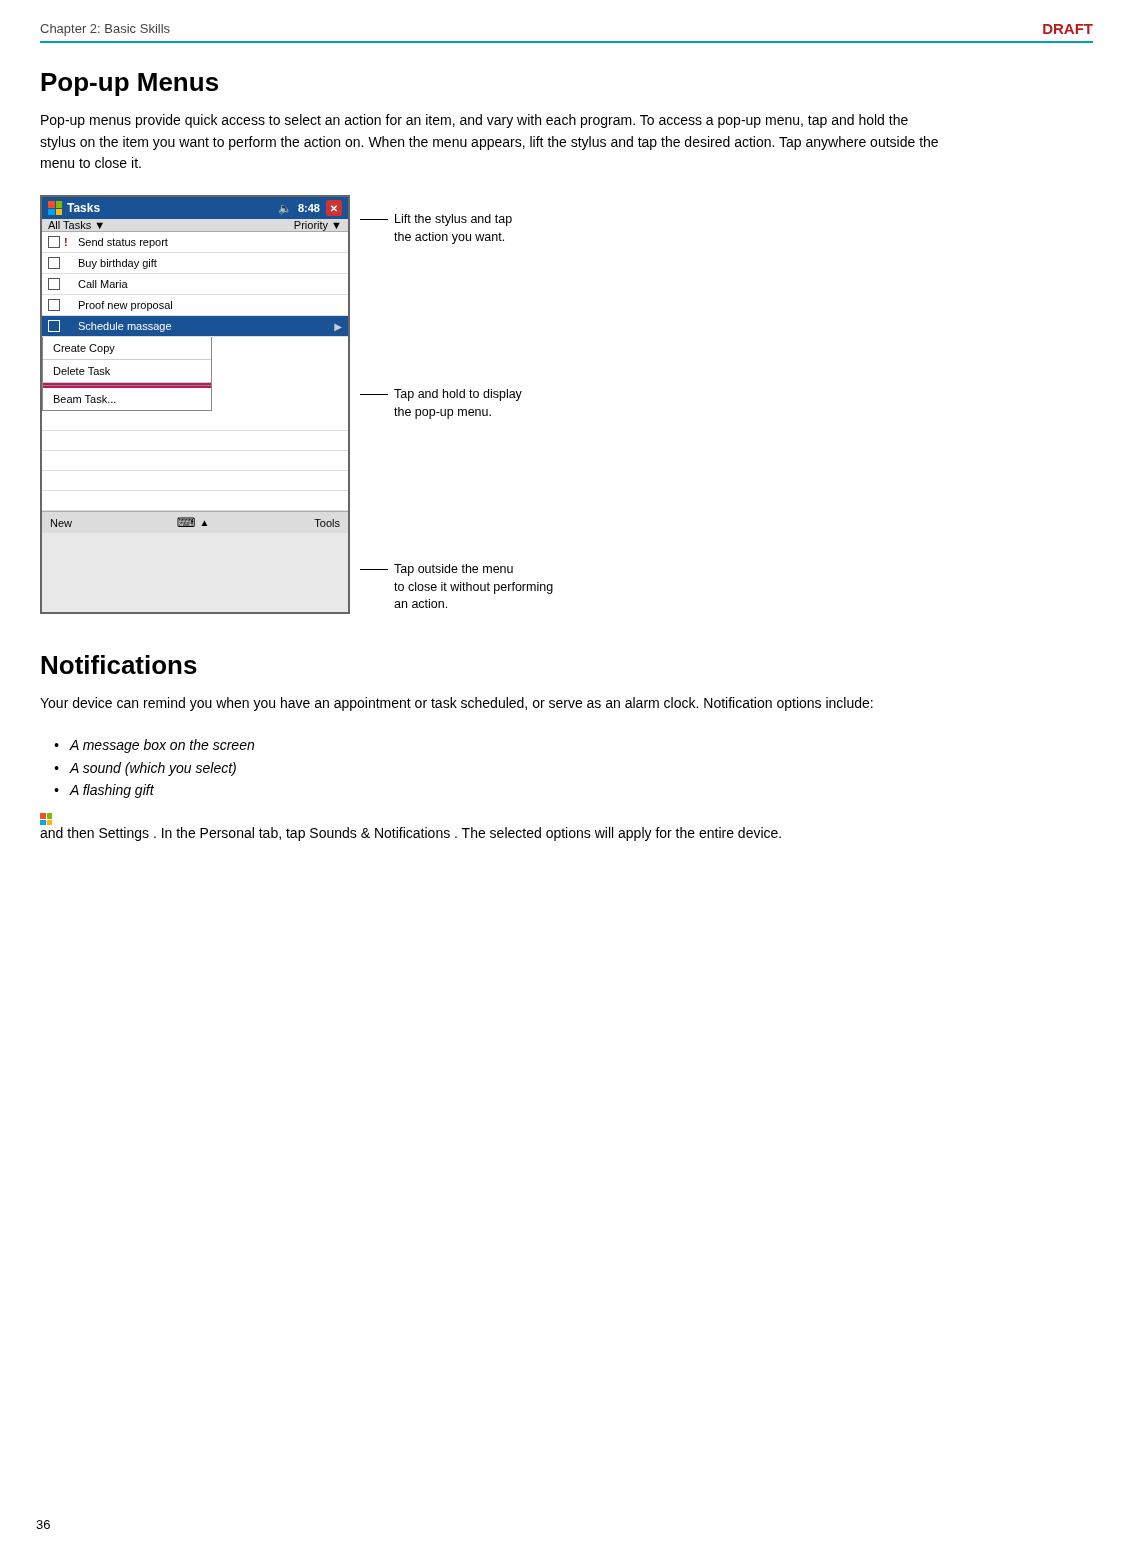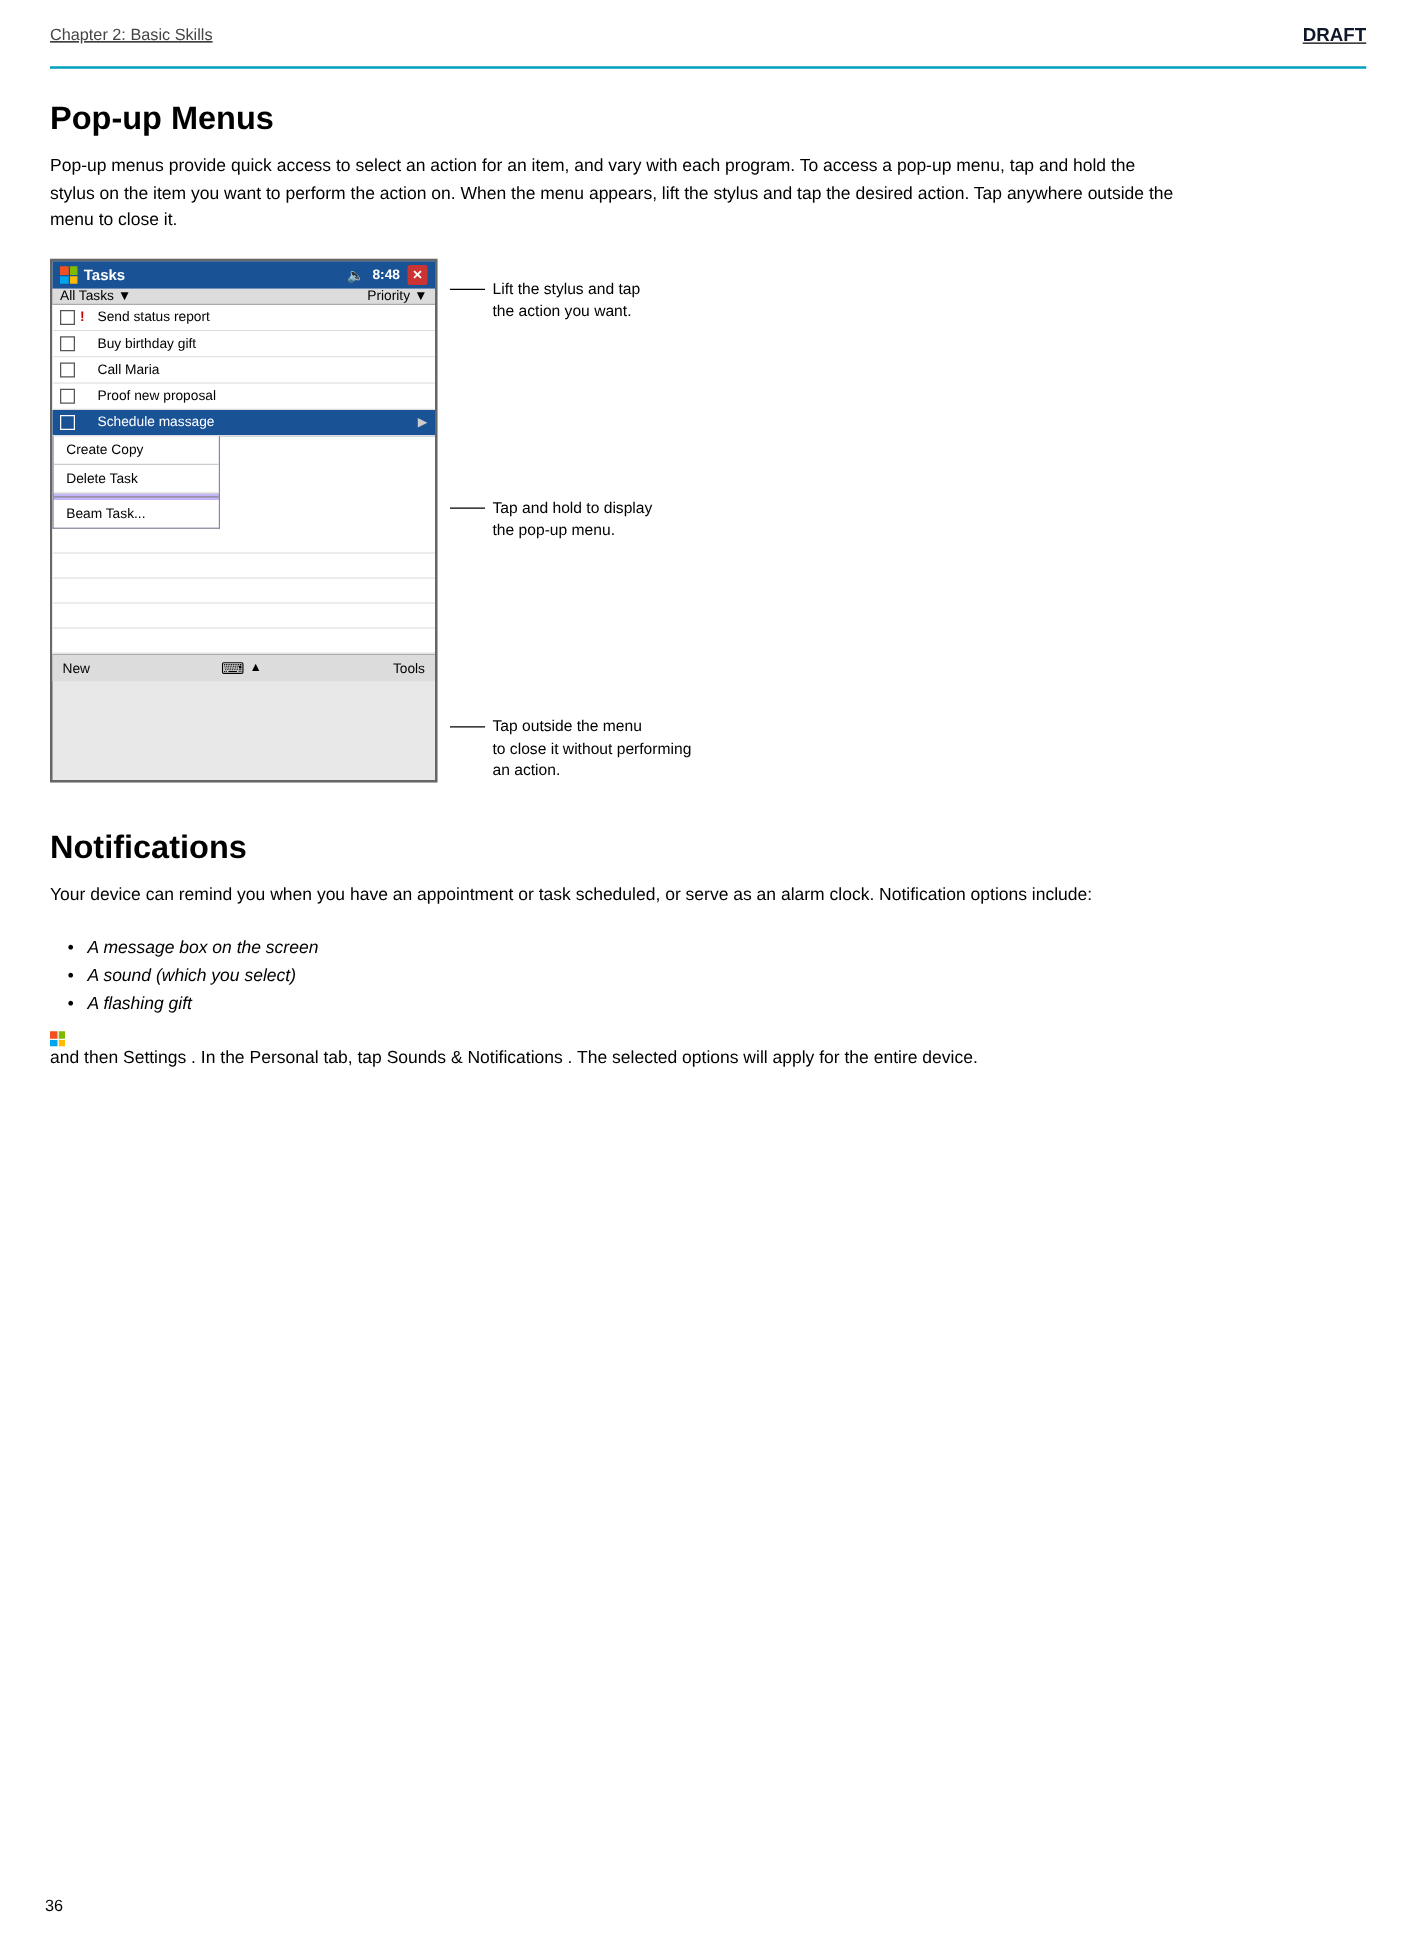--- a/index.html
+++ b/index.html
@@ -10,34 +10,33 @@
       color: #000;
       width: 1133px;
       min-height: 1552px;
       padding: 20px 40px 40px 40px;
     }
 
     
     .page-header {
       display: flex;
       justify-content: space-between;
-      align-items: flex-start;
+      align-items: center;
       border-bottom: 2px solid #00a0c0;
-      padding-bottom: 16px;
+      padding-bottom: 4px;
       margin-bottom: 24px;
-      text-decoration: underline;
     }
     .chapter-title {
       font-size: 13px;
       color: #444;
     }
     .draft-label {
       font-size: 15px;
       font-weight: bold;
-      color: #0f172a;
+      color: #b91c1c;
     }
 
     
     .section-heading {
       font-size: 26px;
       font-weight: bold;
       margin-bottom: 12px;
       color: #000;
     }
 
@@ -143,25 +142,25 @@
     .task-row.highlighted {
       background: #1a5296;
       color: #fff;
     }
     .task-row.highlighted .task-checkbox {
       border-color: #fff;
     }
 
     
     .popup-menu {
-      background: #c4b5fd;
+      background: #be185d;
       border: 1px solid #888;
       border-top: none;
       font-size: 11px;
-      width: 134px;
+      width: 170px;
       position: relative;
       z-index: 10;
     }
     .popup-menu-item {
       padding: 5px 10px;
       border-bottom: 1px solid #ccc;
       cursor: pointer;
       background: #fff;
       font-size: 11px;
     }

